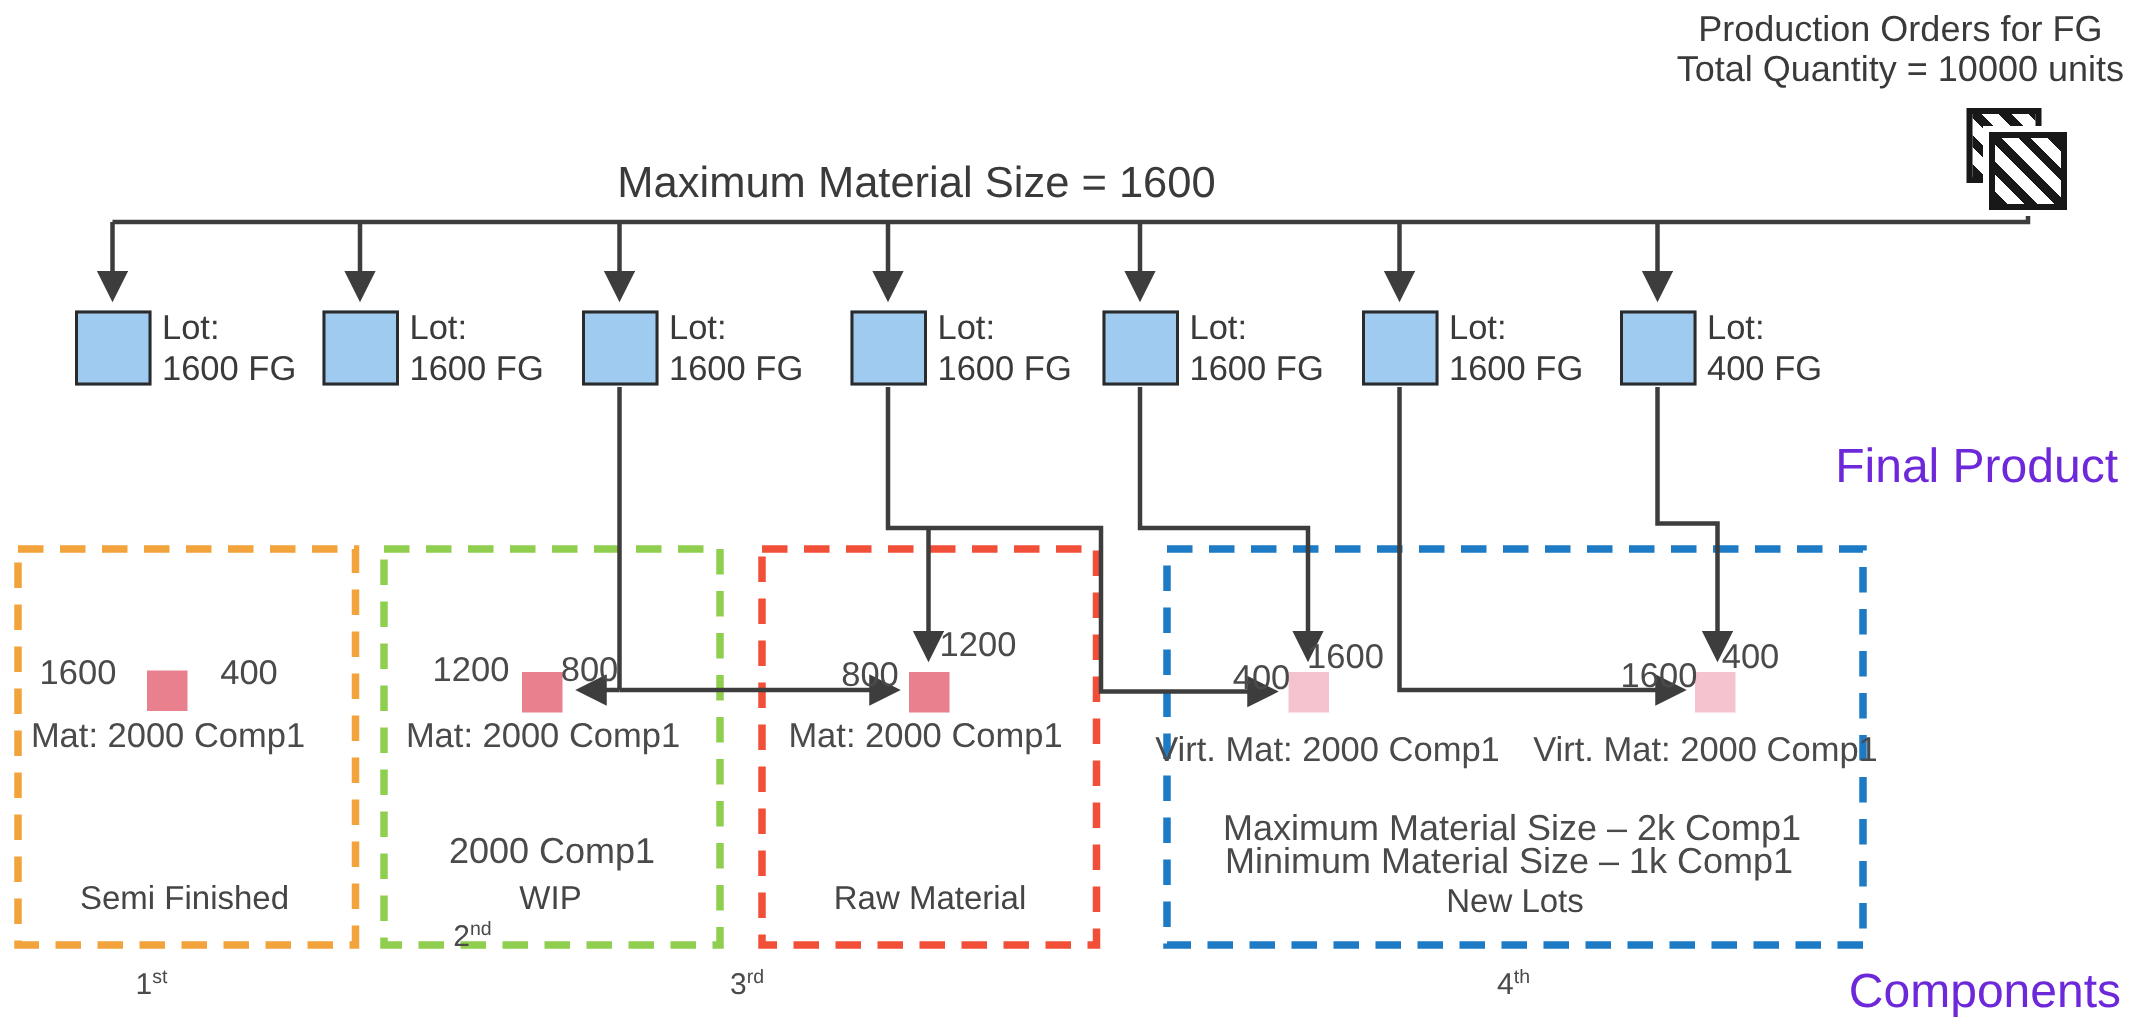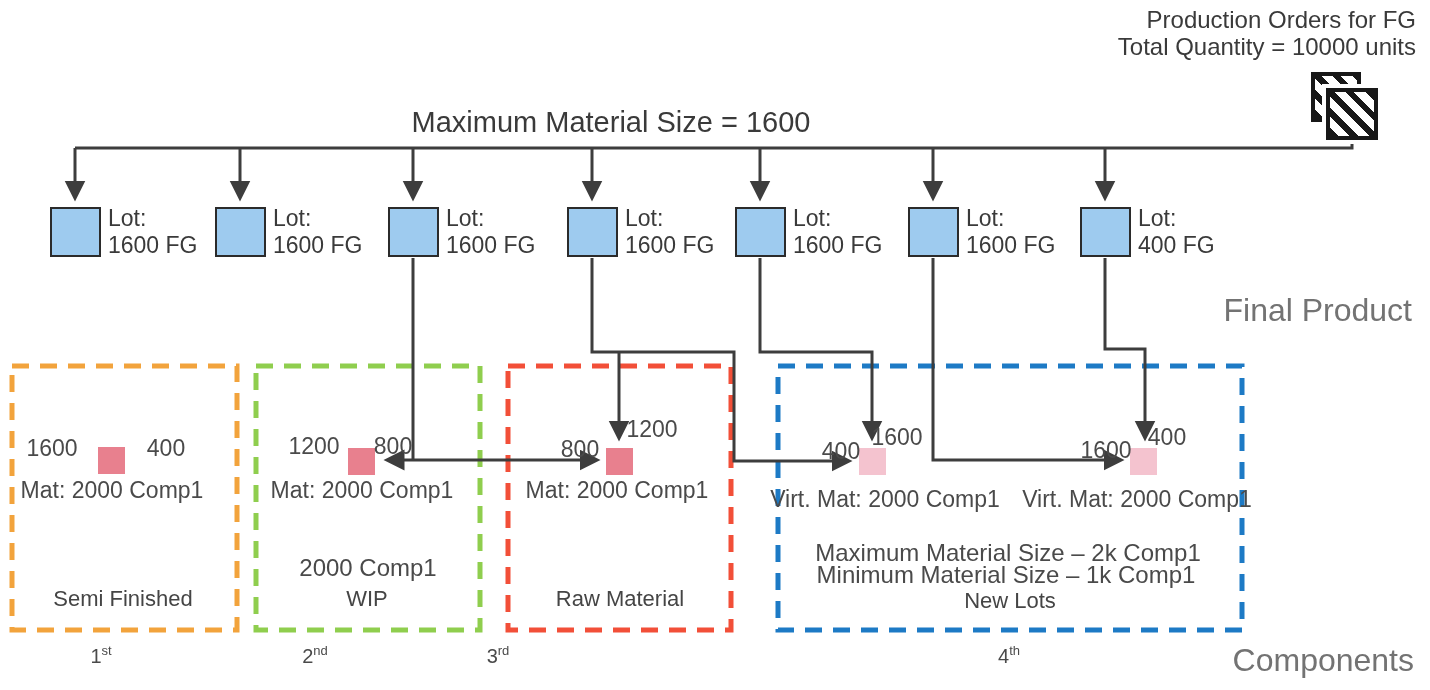--- a/index.html
+++ b/index.html
@@ -4,42 +4,42 @@
 <style>
   html,body{margin:0;padding:0;background:#fff;}
   #canvas{
     position:relative;width:1430px;height:690px;background:#ffffff;
     font-family:"Liberation Sans", sans-serif;color:#3d3d3d;overflow:hidden;
   }
   .abs{position:absolute;white-space:nowrap;}
   .ctr{transform:translateX(-50%);}
   .rt{text-align:right;}
   
-  .hdr{right:14px;top:6px;font-size:24px;line-height:27px;text-align:right;color:#3a3a3a;}
+  .hdr{right:14px;top:6px;font-size:24px;line-height:27px;text-align:center;color:#3a3a3a;}
   
   .title{left:611px;top:106px;font-size:29px;color:#3a3a3a;}
   
   .icon-sq{position:absolute;border:4px solid #181818;
     background:repeating-linear-gradient(45deg,#181818 0 6px,#ffffff 6px 14px);}
   .icon-back{left:1311px;top:72px;width:42px;height:42px;}
   .icon-front{left:1326px;top:88px;width:44px;height:44px;box-shadow:0 0 0 4px #ffffff;}
   
   .lot{position:absolute;top:207px;width:51px;height:50px;background:#9ECBEF;border:2.5px solid #2b2b2b;box-sizing:border-box;}
   .lot-label{position:absolute;top:205px;font-size:23px;line-height:27px;color:#3a3a3a;}
   
   .mat{position:absolute;width:27px;height:27px;}
   .mat-pink{background:#E8808E;}
   .mat-lightpink{background:#F4C3CF;}
   .flow{font-size:23px;color:#4a4a4a;}
   .matlbl{font-size:23px;color:#4a4a4a;}
   .note{font-size:24px;color:#4a4a4a;}
   .grp-title{font-size:22px;color:#454545;}
   .ord{font-size:20px;color:#4a4a4a;}
   .ord sup{font-size:13px;}
-  .side{font-size:32px;color:#737373;}
+  .side{font-size:32px;color:#6d28d9;}
   svg{position:absolute;left:0;top:0;}
 </style>
 </head>
 <body>
 
 <div id="canvas">
 
   <svg width="1430" height="690">
     <defs>
       <marker id="arr" markerWidth="9" markerHeight="9" refX="5.5" refY="3.5" orient="auto">
@@ -135,21 +135,21 @@
   <div class="abs ctr matlbl" style="left:112px;top:477px">Mat: 2000 Comp1</div>
   <div class="abs ctr grp-title" style="left:123px;top:586px">Semi Finished</div>
   <div class="abs ctr ord" style="left:101px;top:643px"><span>1</span><sup>st</sup></div>
 
   <div class="mat mat-pink" style="left:348px;top:448px"></div>
   <div class="abs ctr flow" style="left:314px;top:433px">1200</div>
   <div class="abs ctr flow" style="left:393px;top:433px">800</div>
   <div class="abs ctr matlbl" style="left:362px;top:477px">Mat: 2000 Comp1</div>
   <div class="abs ctr note" style="left:368px;top:554px">2000 Comp1</div>
   <div class="abs ctr grp-title" style="left:367px;top:586px">WIP</div>
-  <div class="abs ctr ord" style="left:315px;top:643px"><span>2</span><sup>nd</sup></div>
+  <div class="abs ctr ord" style="left:315px;top:611px"><span>2</span><sup>nd</sup></div>
 
   <div class="mat mat-pink" style="left:606px;top:448px"></div>
   <div class="abs ctr flow" style="left:580px;top:436px">800</div>
   <div class="abs ctr flow" style="left:652px;top:416px">1200</div>
   <div class="abs ctr matlbl" style="left:617px;top:477px">Mat: 2000 Comp1</div>
   <div class="abs ctr grp-title" style="left:620px;top:586px">Raw Material</div>
   <div class="abs ctr ord" style="left:498px;top:643px"><span>3</span><sup>rd</sup></div>
 
   <div class="mat mat-lightpink" style="left:859px;top:448px"></div>
   <div class="mat mat-lightpink" style="left:1130px;top:448px"></div>

